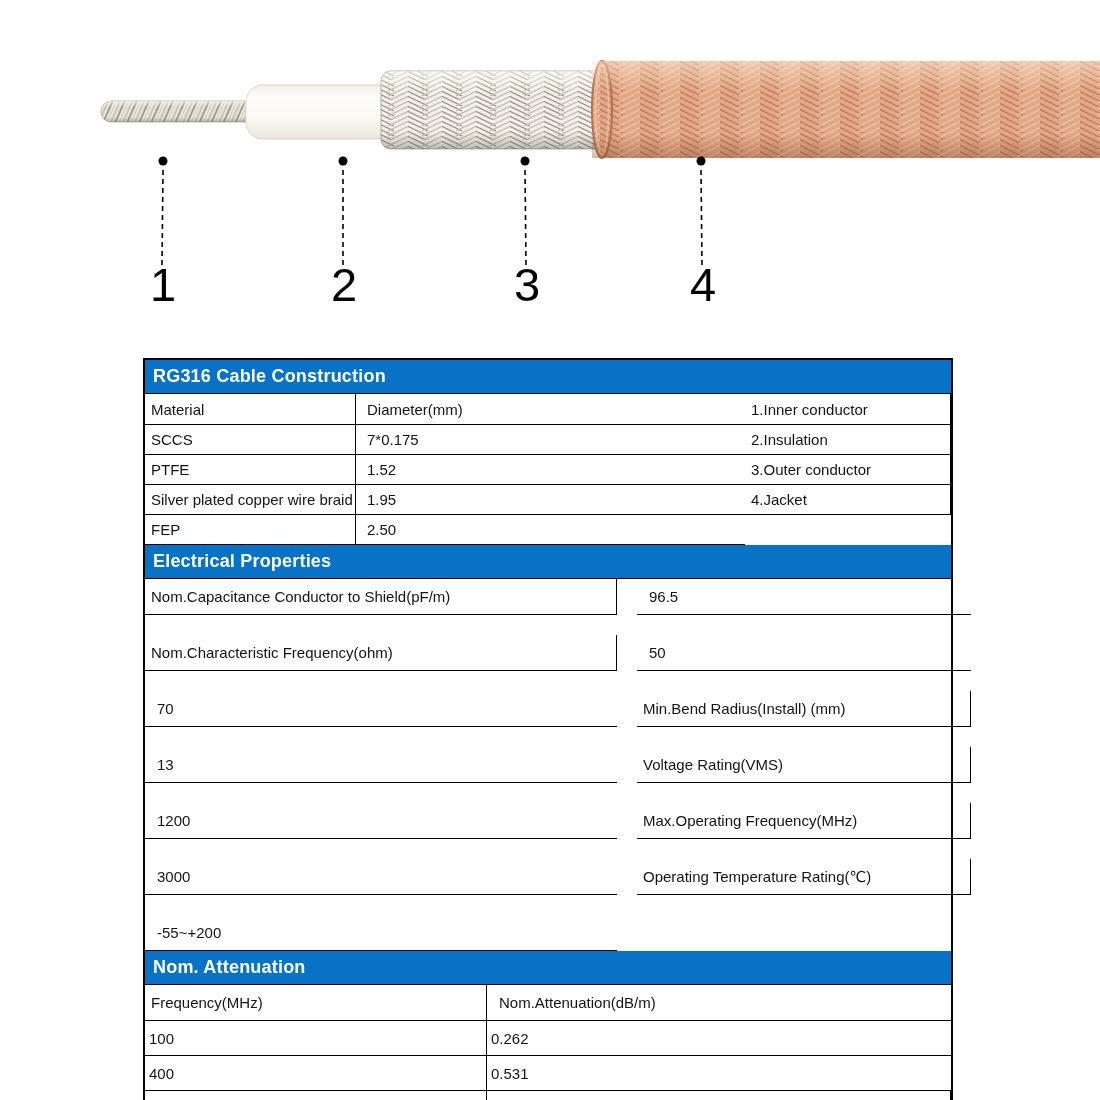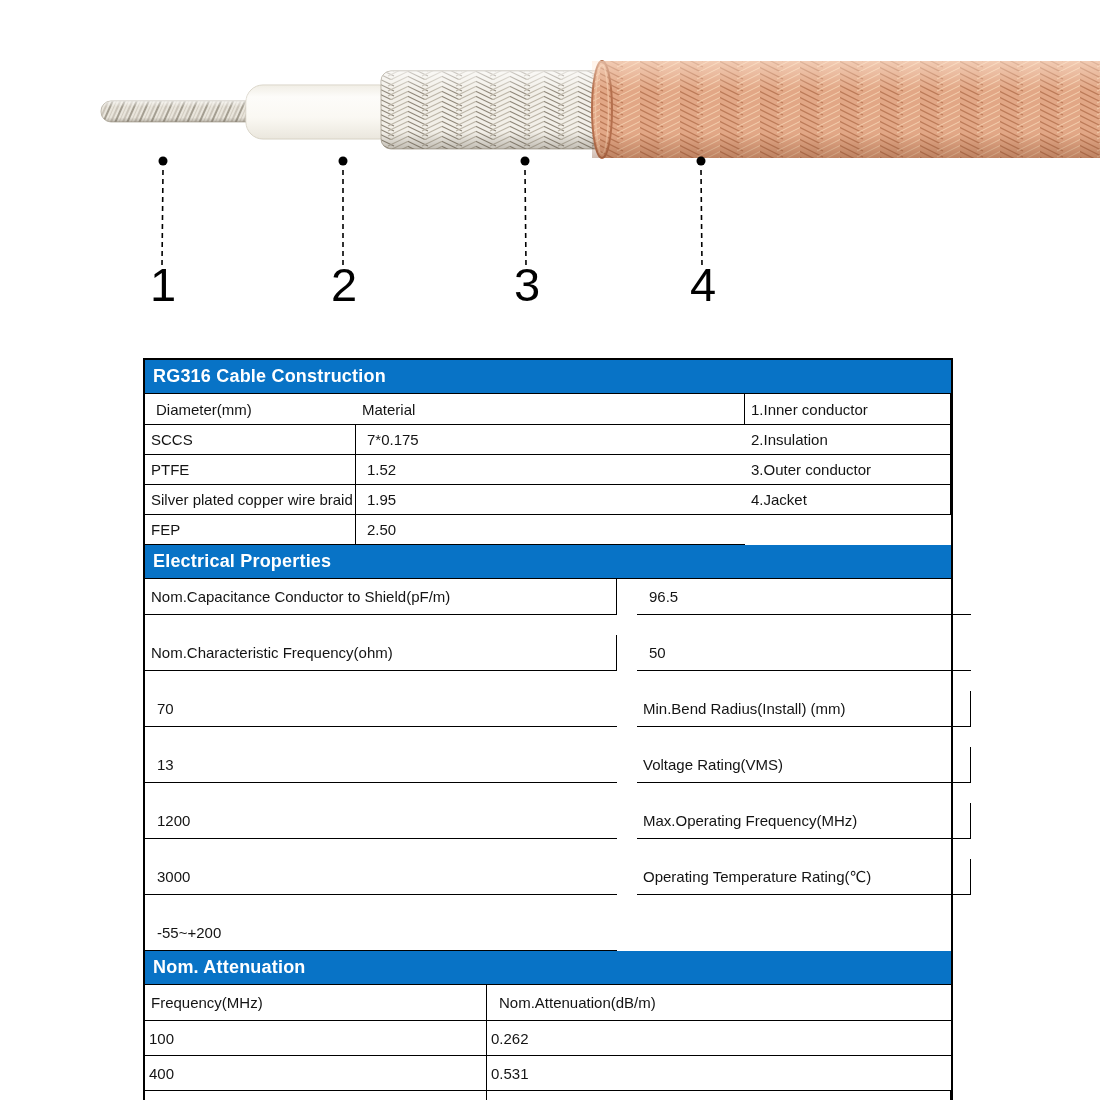--- a/index.html
+++ b/index.html
@@ -129,22 +129,22 @@
     <div class="callout-num" style="left:163px">1</div>
     <div class="callout-num" style="left:344px">2</div>
     <div class="callout-num" style="left:527px">3</div>
     <div class="callout-num" style="left:703px">4</div>
   </div>
 
   <div class="tables">
 
     <div class="band">RG316 Cable Construction</div>
     <div class="grid t1">
+      <div class="c">Material</div>
       <div class="c lc p11">Diameter(mm)</div>
-      <div class="c">Material</div>
 
       <div class="c">1.Inner conductor</div>
       <div class="c">SCCS</div>
       <div class="c lc p11">7*0.175</div>
 
       <div class="c">2.Insulation</div>
       <div class="c">PTFE</div>
       <div class="c lc p11">1.52</div>
 
       <div class="c">3.Outer conductor</div>

